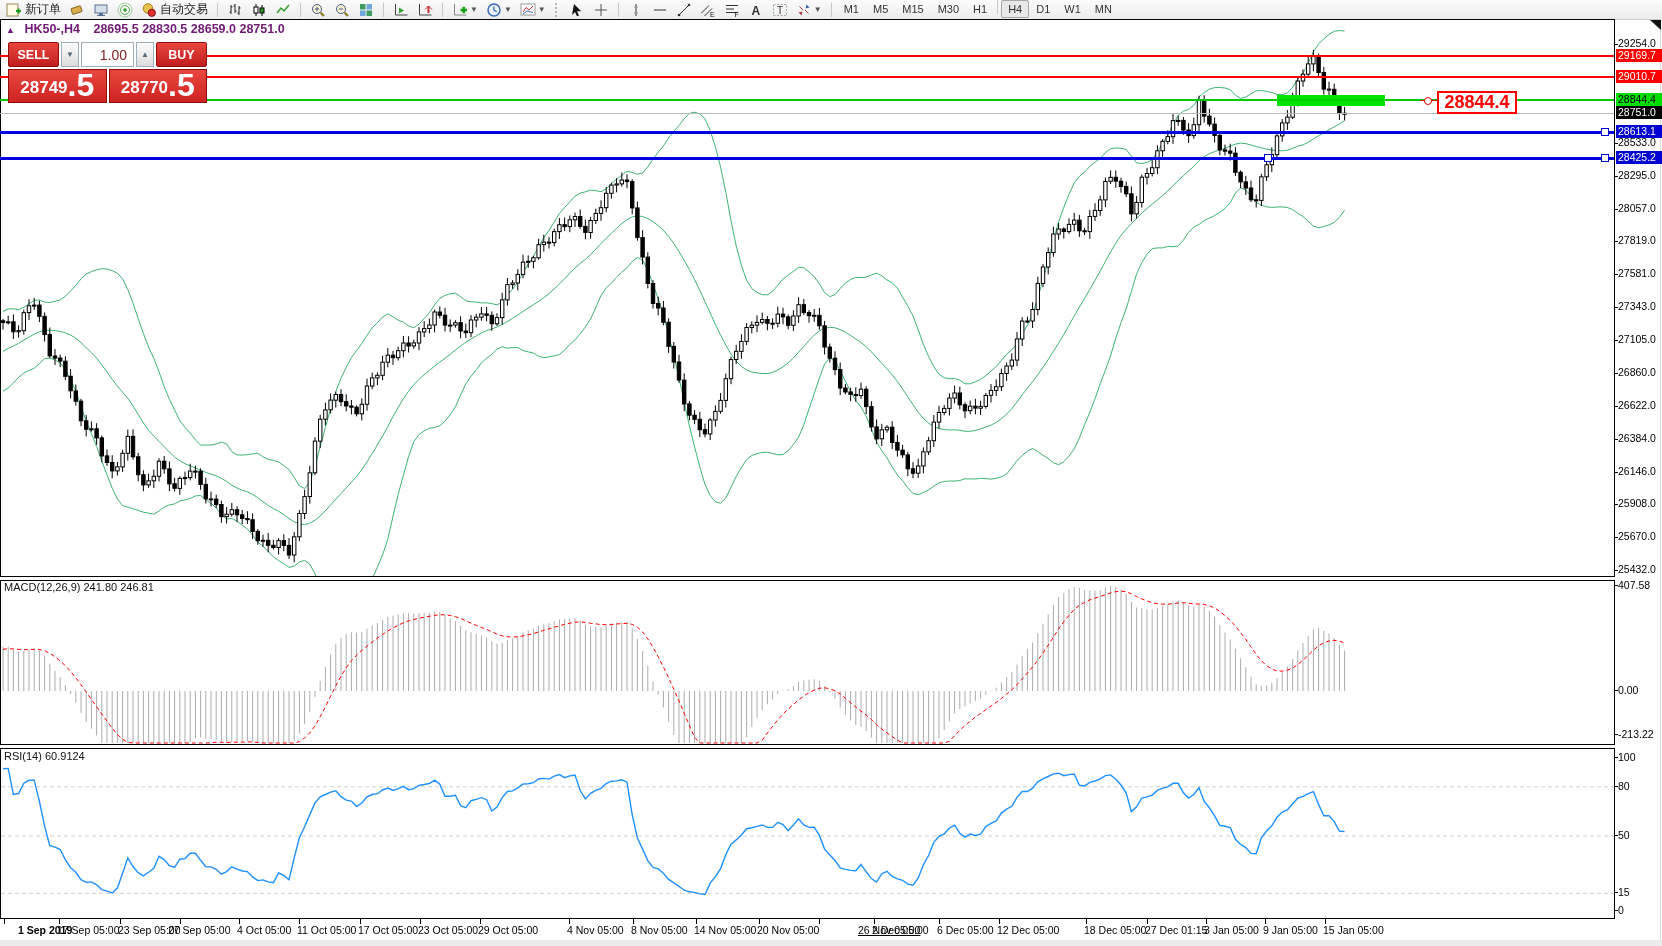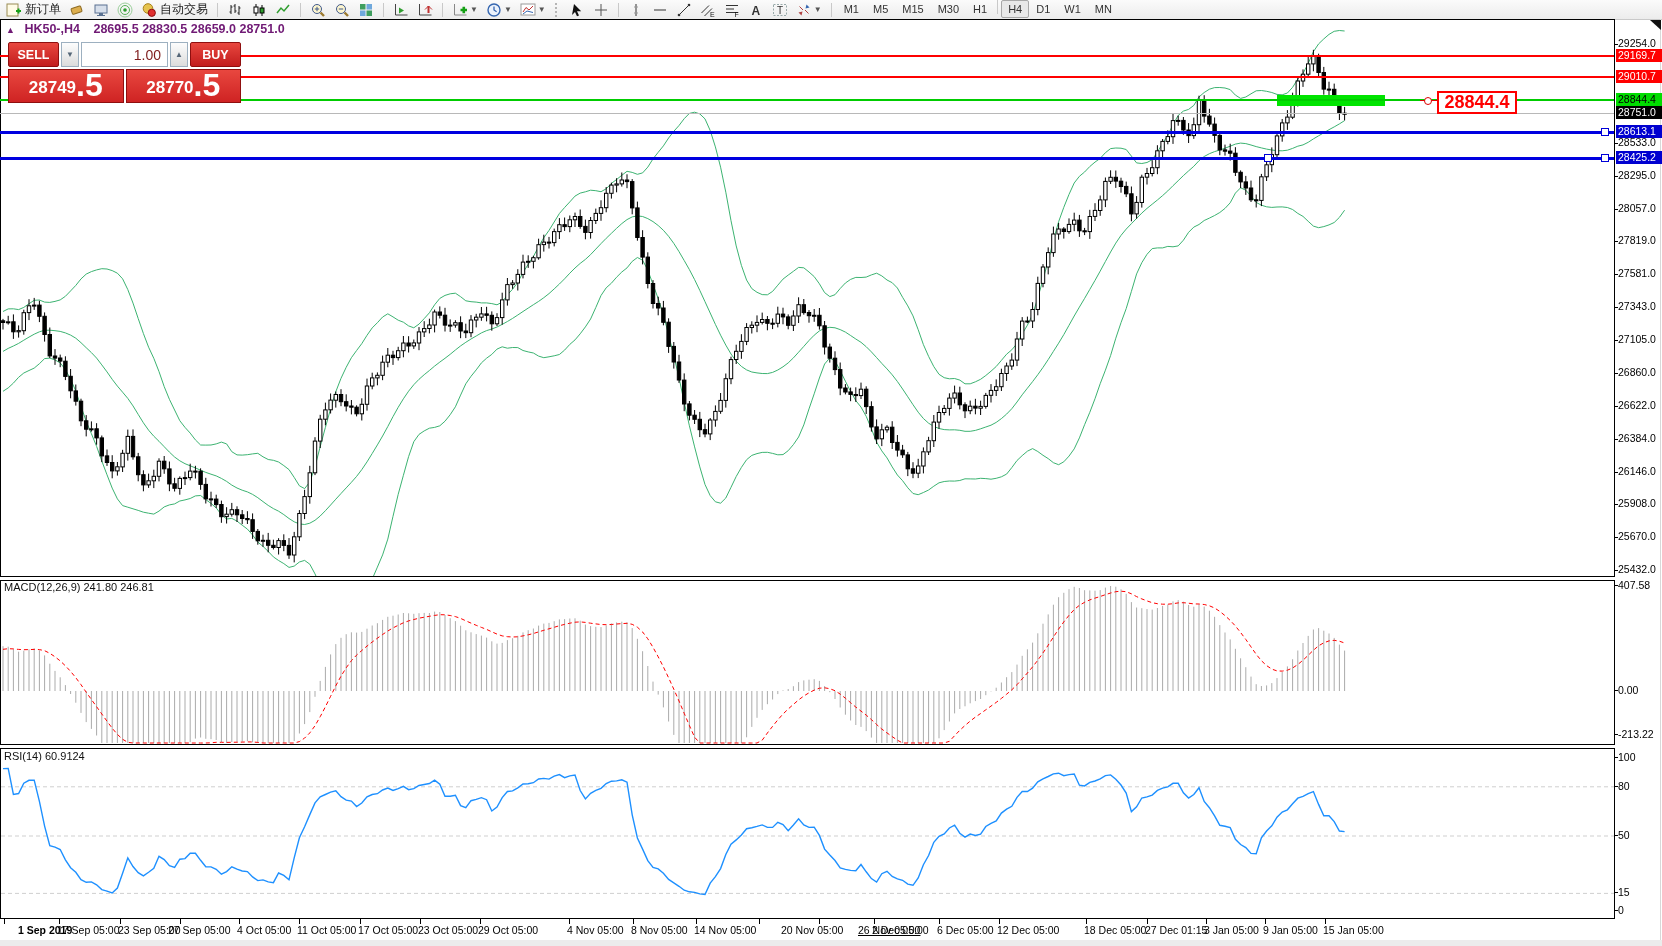--- a/index.html
+++ b/index.html
@@ -25,21 +25,21 @@
   .handle{position:absolute;width:6px;height:6px;background:#fff;border:1px solid #0000d8;z-index:6;}
   .ax-label{position:absolute;left:1616px;width:46px;height:13px;line-height:13px;font-size:10.5px;
             text-align:left;padding-left:2px;z-index:4;white-space:nowrap;}
   .ax-tick{position:absolute;left:1614px;width:4px;height:1px;background:#000;z-index:4;}
   .ind-label{position:absolute;left:1618px;font-size:10.5px;color:#000;z-index:4;white-space:nowrap;}
   .t-label{position:absolute;top:924px;font-size:10.5px;color:#000;white-space:nowrap;z-index:3;}
   .t-tick{position:absolute;top:919px;width:1px;height:5px;background:#000;z-index:3;}
   
   #chart-title{position:absolute;left:6px;top:22px;z-index:9;font-size:12.5px;font-weight:bold;color:#701a75;}
   #chart-title .tri{font-size:9px;margin-right:6px;}
-  #trade-panel{position:absolute;left:8px;top:42px;width:233px;height:61px;z-index:9;background:#fff;}
+  #trade-panel{position:absolute;left:8px;top:42px;width:199px;height:61px;z-index:9;background:#fff;}
   .tp-row1{display:flex;height:25px;gap:2px;}
   .tp-btn{width:49px;background:linear-gradient(#e8473f,#c21d1d);color:#fff;font-size:12.5px;font-weight:bold;
           border:1px solid #8f0f0f;border-radius:2px;display:flex;align-items:center;justify-content:center;}
   .tp-step{width:16px;background:linear-gradient(#fdfdfd,#dcdcdc);border:1px solid #9db0c0;color:#567;
            font-size:8px;display:flex;align-items:center;justify-content:center;}
   .tp-vol{flex:1;background:#fff;border:1px solid #9db0c0;font-size:14px;display:flex;align-items:center;
           justify-content:flex-end;padding-right:6px;color:#7f1d1d;}
   .tp-row2{display:flex;height:34px;gap:2px;margin-top:2px;}
   .tp-price{flex:1;background:linear-gradient(#e8473f,#cf2323);border:1px solid #8f0f0f;color:#fff;
             display:flex;align-items:flex-end;justify-content:center;padding-bottom:1px;}
@@ -1190,21 +1190,21 @@
       <div class="t-label" style="left: 418px;">23 Oct 05:00</div>
       <div class="t-tick" style="left: 420px;"></div>
       <div class="t-label" style="left: 478px;">29 Oct 05:00</div>
       <div class="t-tick" style="left: 480px;"></div>
       <div class="t-label" style="left: 567px;">4 Nov 05:00</div>
       <div class="t-tick" style="left: 569px;"></div>
       <div class="t-label" style="left: 631px;">8 Nov 05:00</div>
       <div class="t-tick" style="left: 633px;"></div>
       <div class="t-label" style="left: 694px;">14 Nov 05:00</div>
       <div class="t-tick" style="left: 696px;"></div>
-      <div class="t-label" style="left: 757px; margin-left: 24px;">20 Nov 05:00</div>
+      <div class="t-label" style="left: 757px;">20 Nov 05:00</div>
       <div class="t-tick" style="left: 759px;"></div>
       <div class="t-label" style="left: 858px; text-decoration: underline;">26 Nov 05:00</div>
       <div class="t-tick" style="left: 819px;"></div>
       <div class="t-label" style="left: 872px;">2 Dec 05:00</div>
       <div class="t-tick" style="left: 874px;"></div>
       <div class="t-label" style="left: 937px;">6 Dec 05:00</div>
       <div class="t-tick" style="left: 939px;"></div>
       <div class="t-label" style="left: 997px;">12 Dec 05:00</div>
       <div class="t-tick" style="left: 999px;"></div>
       <div class="t-label" style="left: 1084px;">18 Dec 05:00</div>

